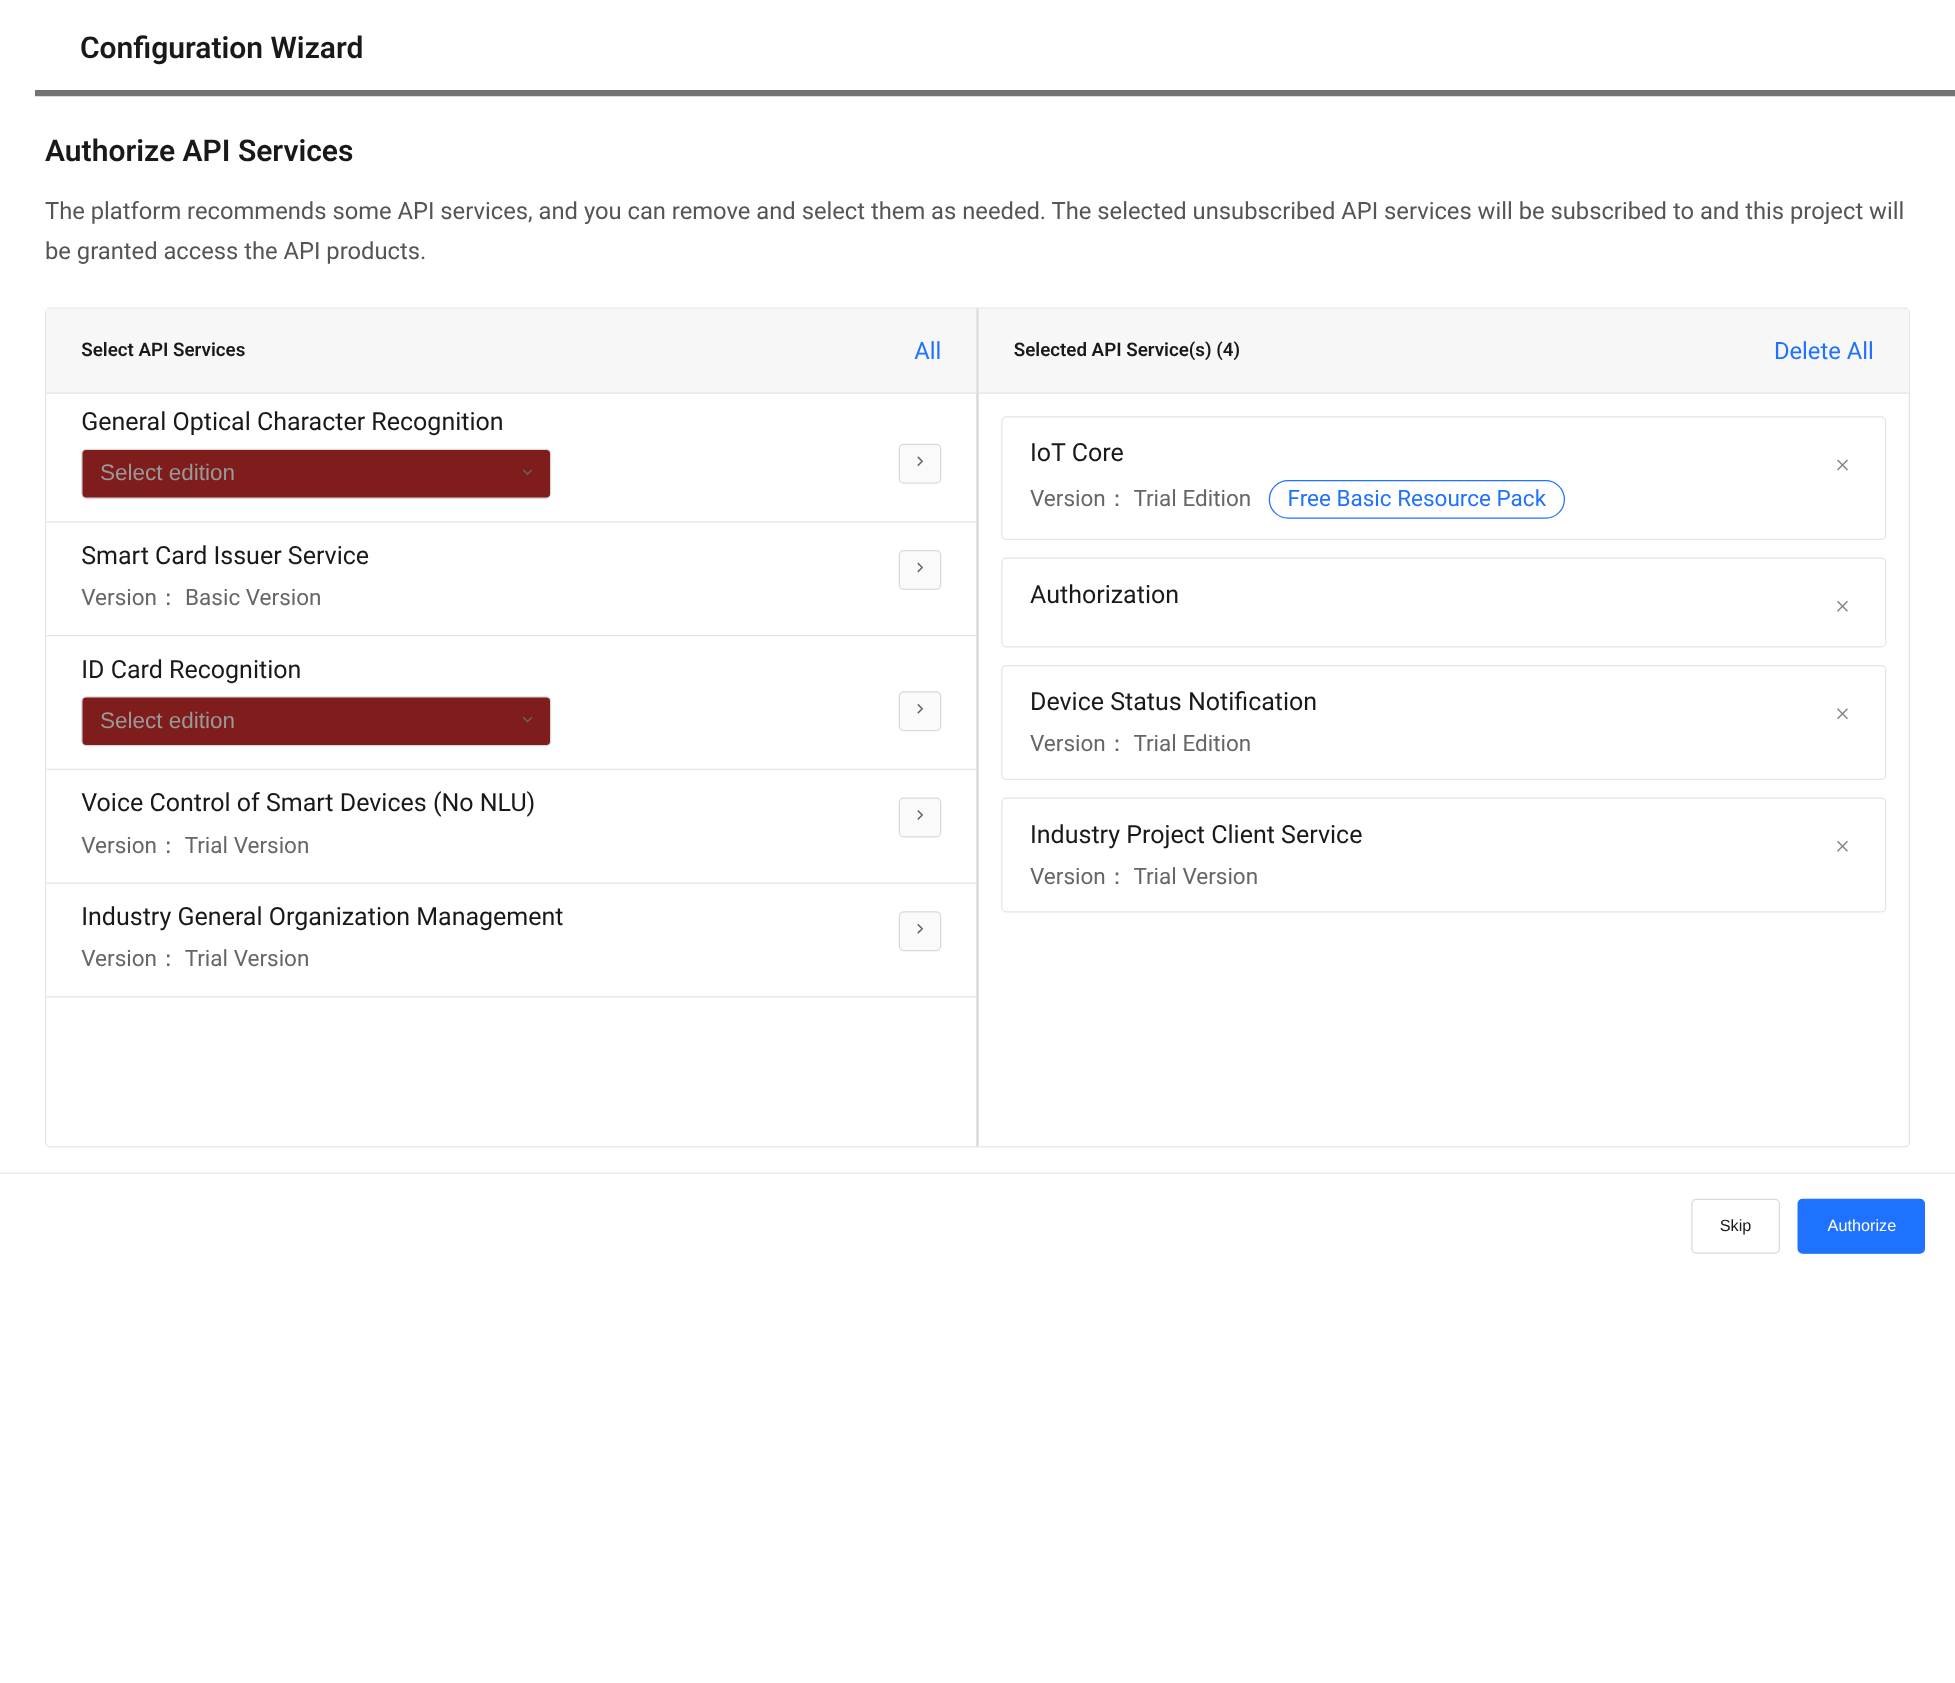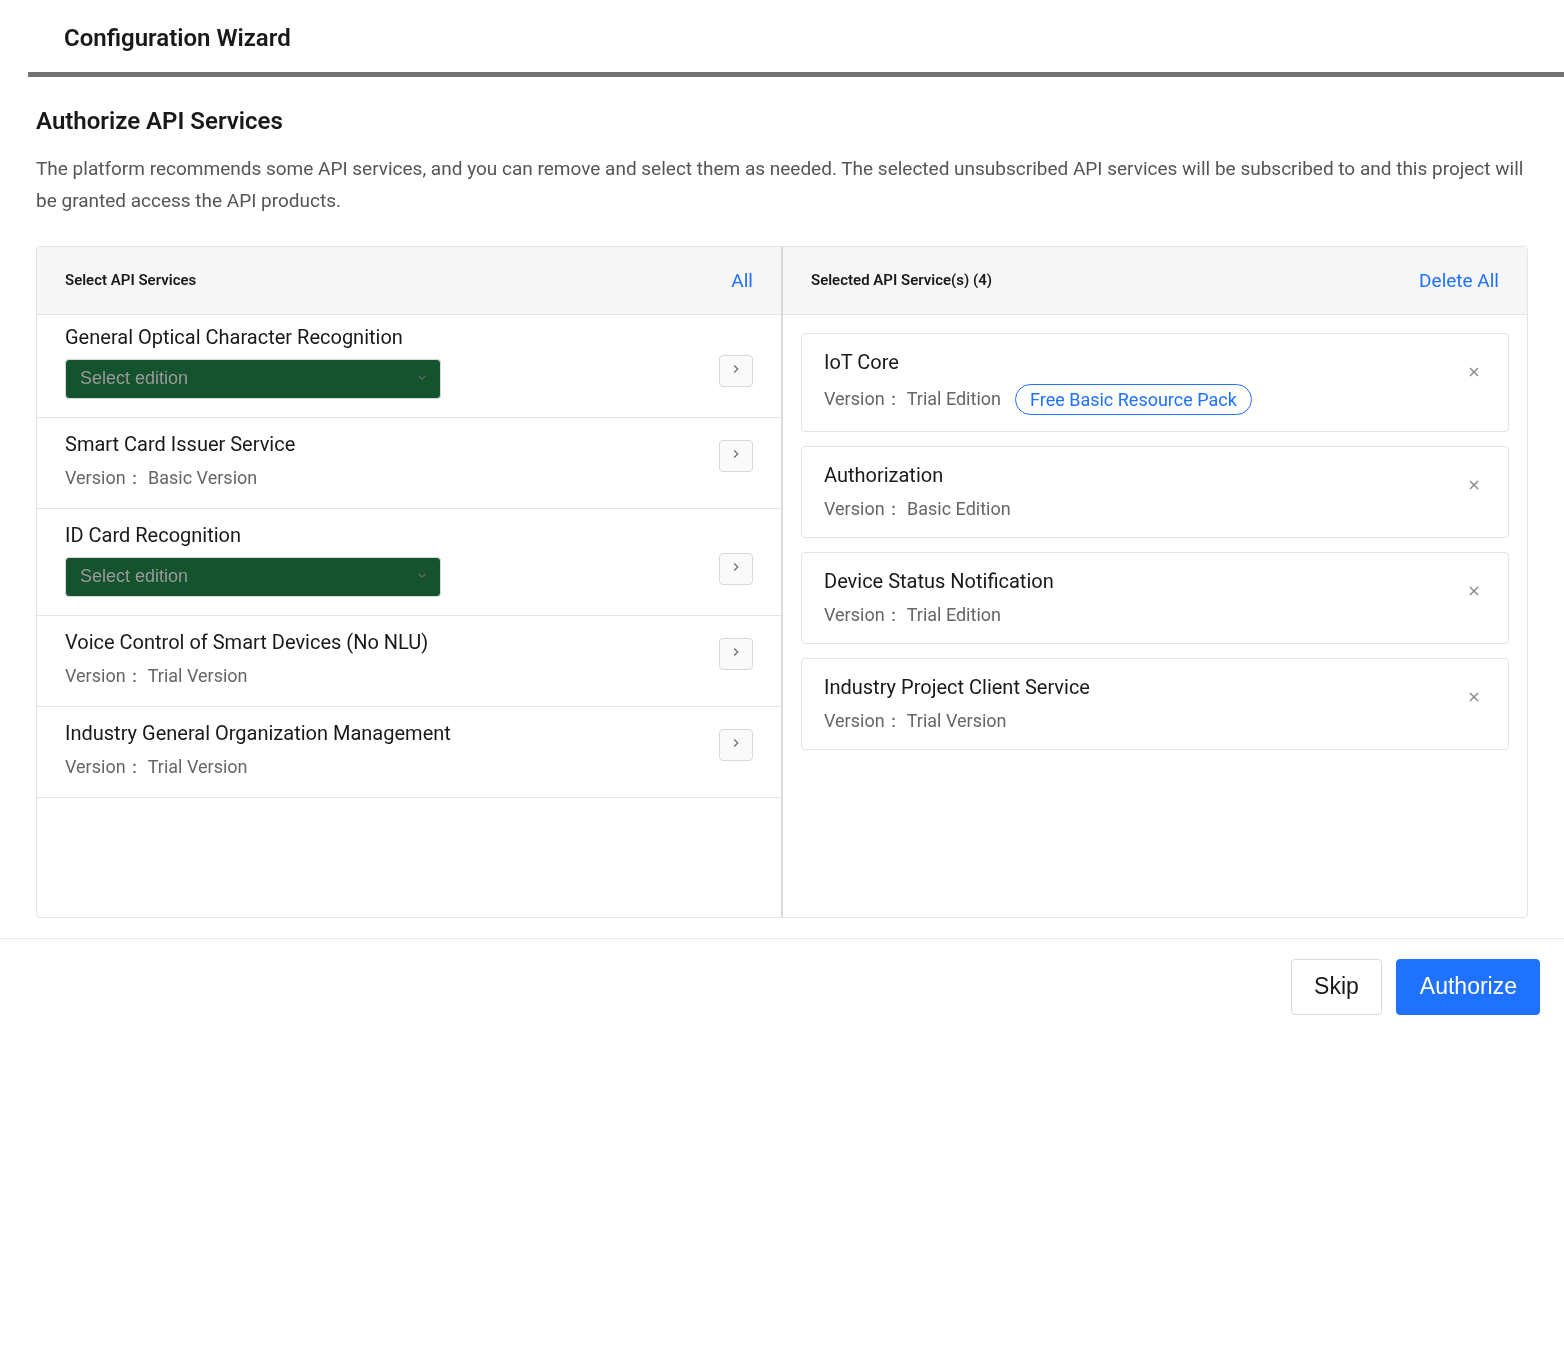--- a/index.html
+++ b/index.html
@@ -99,21 +99,21 @@
       margin-top: 4px;
     }
     .select-input {
       width: 100%;
       height: 40px;
       border: 1px solid #d9d9d9;
       border-radius: 4px;
       padding: 0 14px;
       font-size: 18px;
       color: #999;
-      background: #14532d;
+      background: #7f1d1d;
       appearance: none;
       -webkit-appearance: none;
       cursor: pointer;
       text-align: left;
     }
     .select-input::placeholder { color: #999; }
     .select-chevron {
       position: absolute;
       right: 12px;
       top: 50%;
@@ -183,24 +183,24 @@
       margin-top: 10px;
     }
     .footer {
       border-top: 1px solid #e8e8e8;
       padding: 20px 24px 24px 24px;
       display: flex;
       justify-content: flex-end;
       gap: 14px;
     }
     .btn {
-      height: 56px;
+      height: 44px;
       padding: 0 22px;
       border-radius: 4px;
-      font-size: 23px;
+      font-size: 13px;
       cursor: pointer;
       display: inline-flex;
       align-items: center;
       justify-content: center;
     }
     .btn-secondary {
       background: #fff;
       border: 1px solid #d9d9d9;
       color: #191919;
     }
@@ -341,23 +341,20 @@
                   <line x1="18" y1="6" x2="6" y2="18"></line>
                   <line x1="6" y1="6" x2="18" y2="18"></line>
                 </svg>
             </span>
           </span>
         </div>
 
         <div class="sel-item">
           <div class="sel-item-main">
             <div class="sel-item-name">Authorization</div>
-            <div class="sel-version-row">
-              <span class="sel-version-text"><span>Version：</span> <span>Basic Edition</span></span>
-            </div>
           </div>
           <span class="remove-btn">
             <span>
               <svg width="16" height="16" viewBox="0 0 24 24" fill="none" stroke="currentColor" stroke-width="2">
                   <line x1="18" y1="6" x2="6" y2="18"></line>
                   <line x1="6" y1="6" x2="18" y2="18"></line>
                 </svg>
             </span>
           </span>
         </div>

